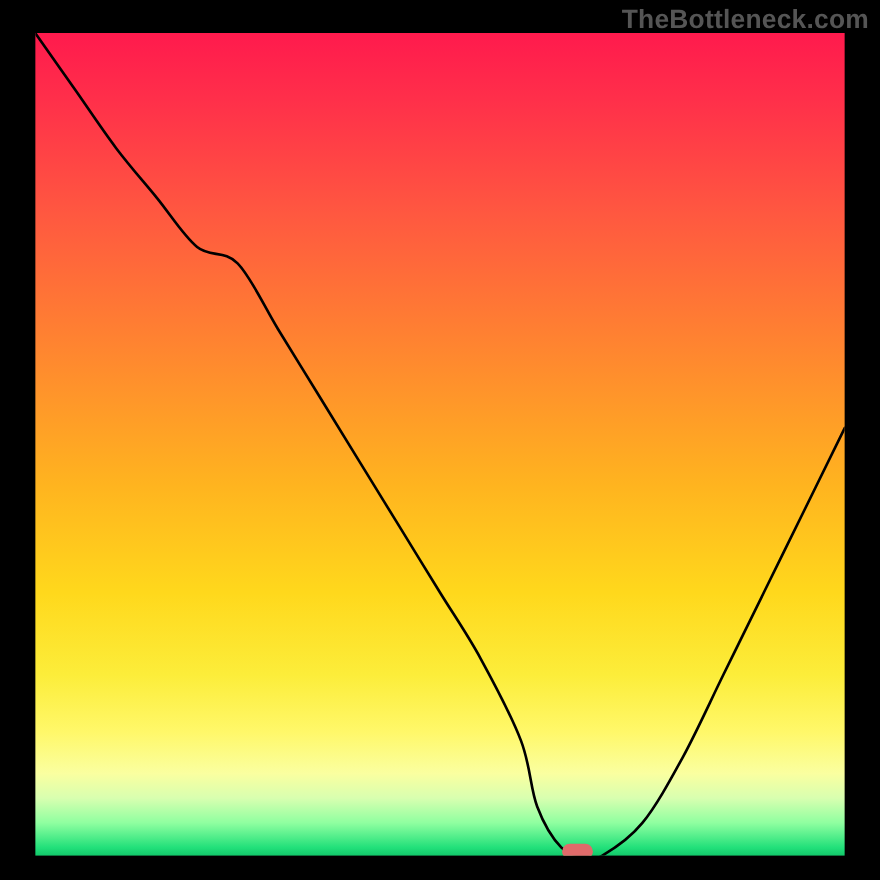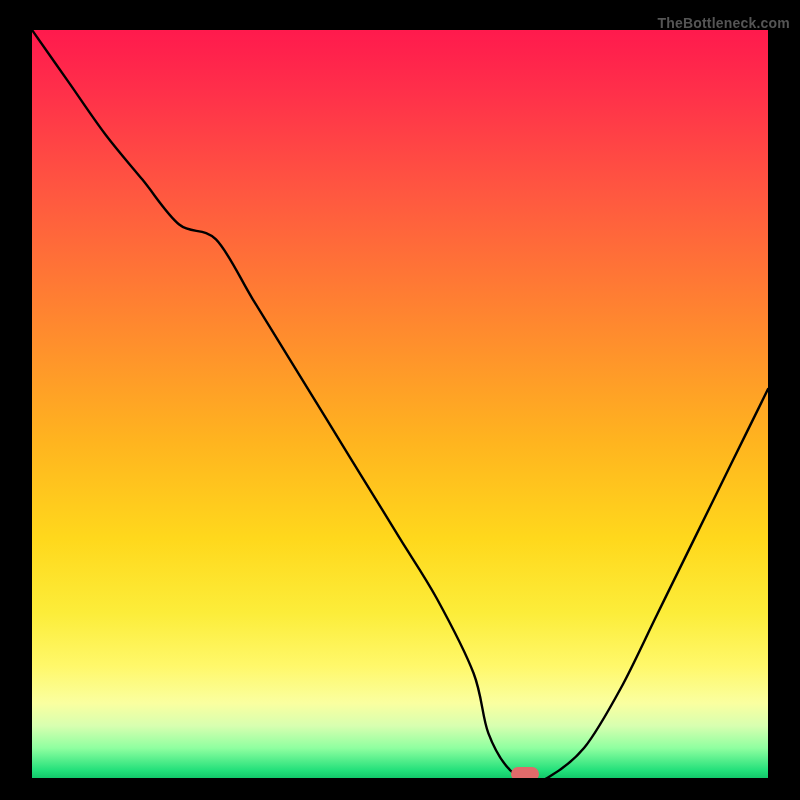--- a/index.html
+++ b/index.html
@@ -12,24 +12,24 @@
     font-family: Arial, Helvetica, sans-serif;
   }
   .frame {
     position: relative;
     width: 800px;
     height: 800px;
     background: #000;
   }
   .watermark {
     position: absolute;
-    top: 15px;
+    top: 4px;
     right: 10px;
     color: #555;
-    font-size: 14px;
+    font-size: 24px;
     font-weight: 600;
     letter-spacing: 0.2px;
     user-select: none;
   }
   
   .plot {
     position: absolute;
     left: 32px;
     top: 30px;
     width: 736px;   

